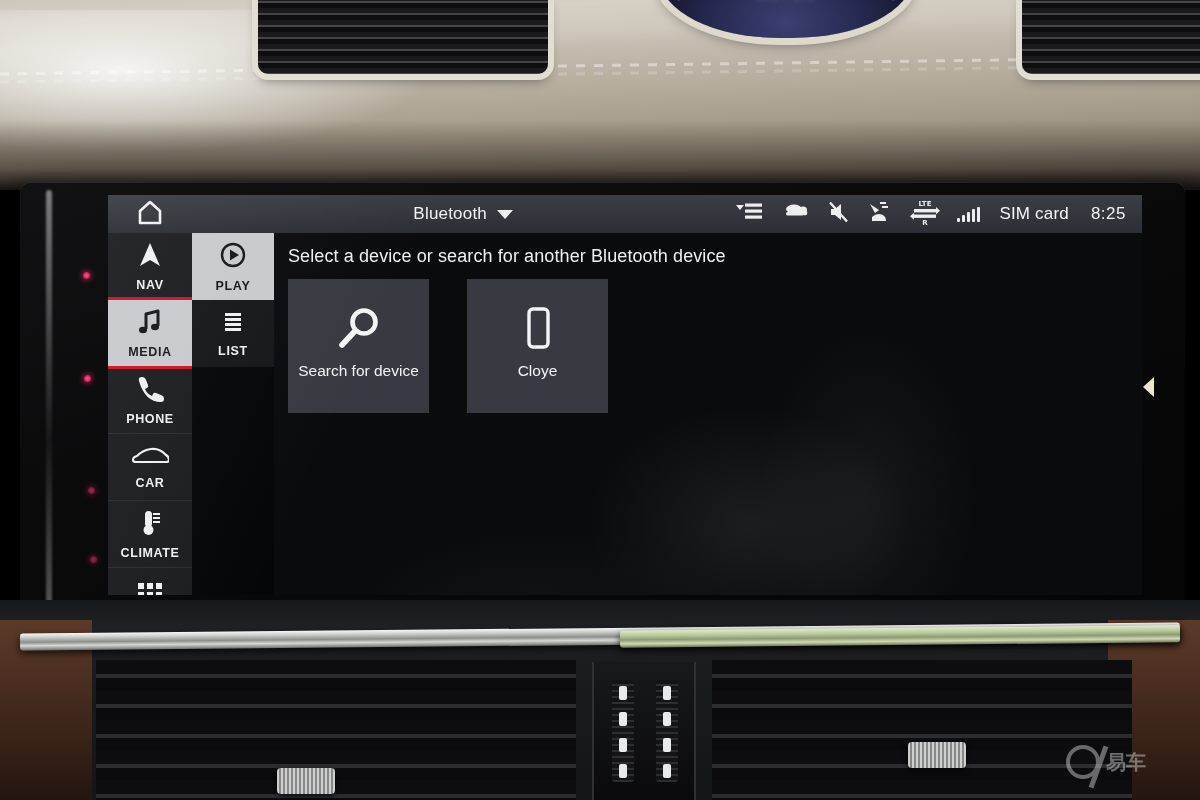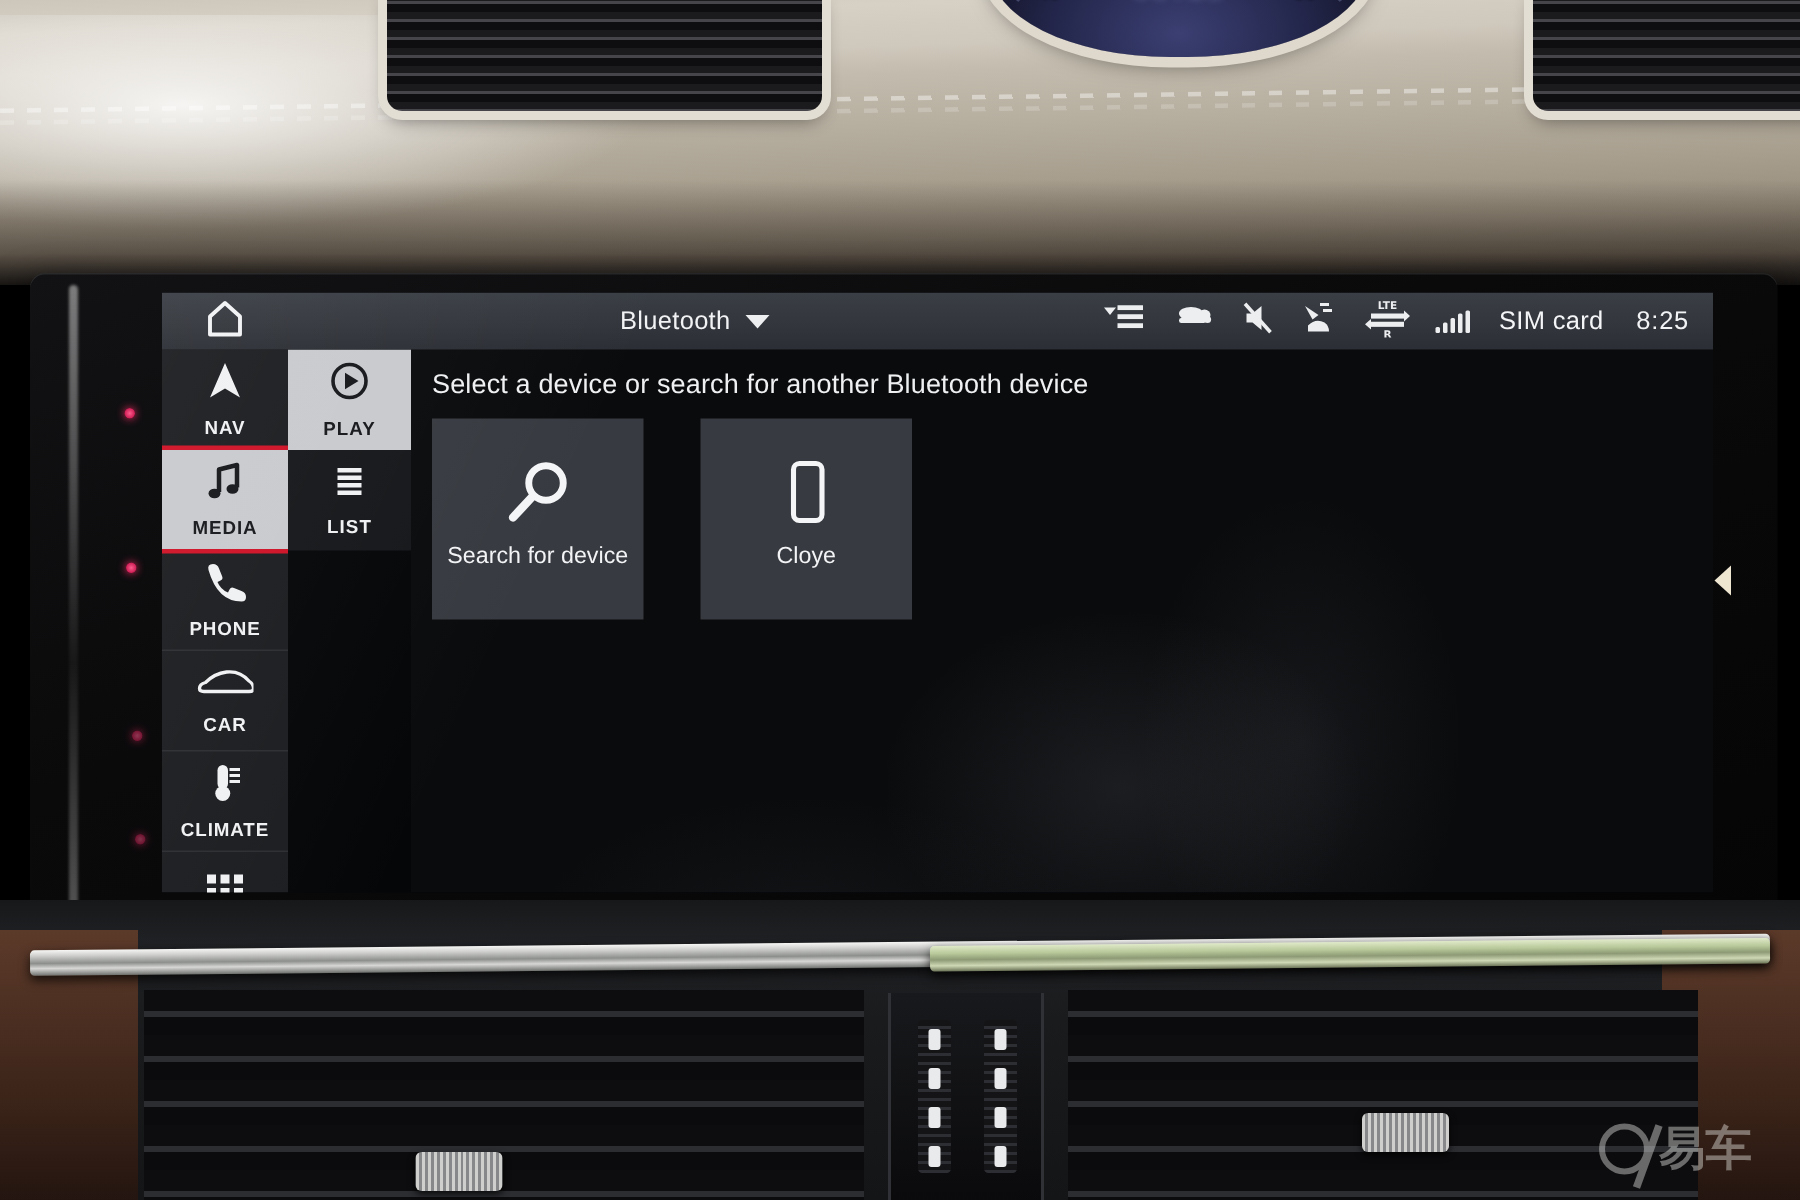--- a/index.html
+++ b/index.html
@@ -244,21 +244,21 @@
   }
   .wm-ring{
     width:34px;height:34px;border-radius:50%;border:4px solid #e8eae6;
     position:relative;
   }
   .wm-ring:after{
     content:""; position:absolute; right:-4px; top:6px; width:12px; height:22px; background:transparent;
     border-right:4px solid rgba(20,22,20,.0);
   }
   .wm-slash{ position:absolute; left:26px; top:-4px; width:5px; height:44px; background:#e8eae6; transform:rotate(20deg); }
-  .wm-text{ color:#eceee9; font-size:31px; font-weight:bold; font-family:"DejaVu Sans", sans-serif; }
+  .wm-text{ color:#eceee9; font-size:20px; font-weight:bold; font-family:"DejaVu Sans", sans-serif; }
 </style>
 </head>
 <body>
 
 <div id="scene">
 
   <div class="dash-upper">
     <div class="dash-glow"></div>
     <div class="stitch"></div>
     <div class="stitch s2"></div>

